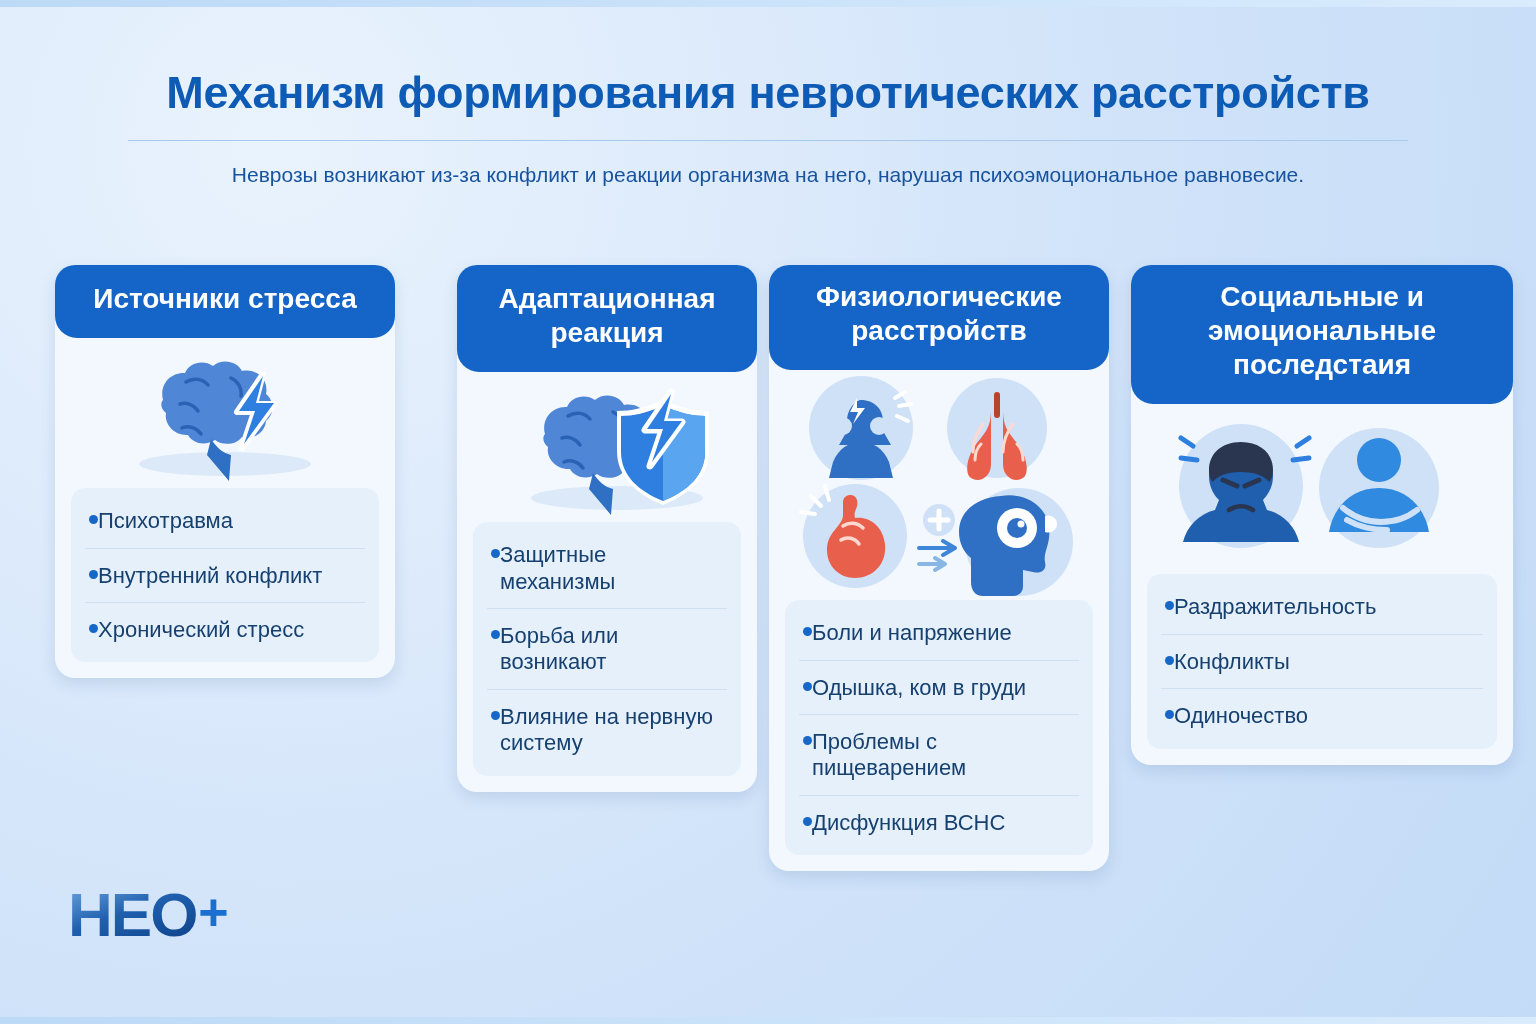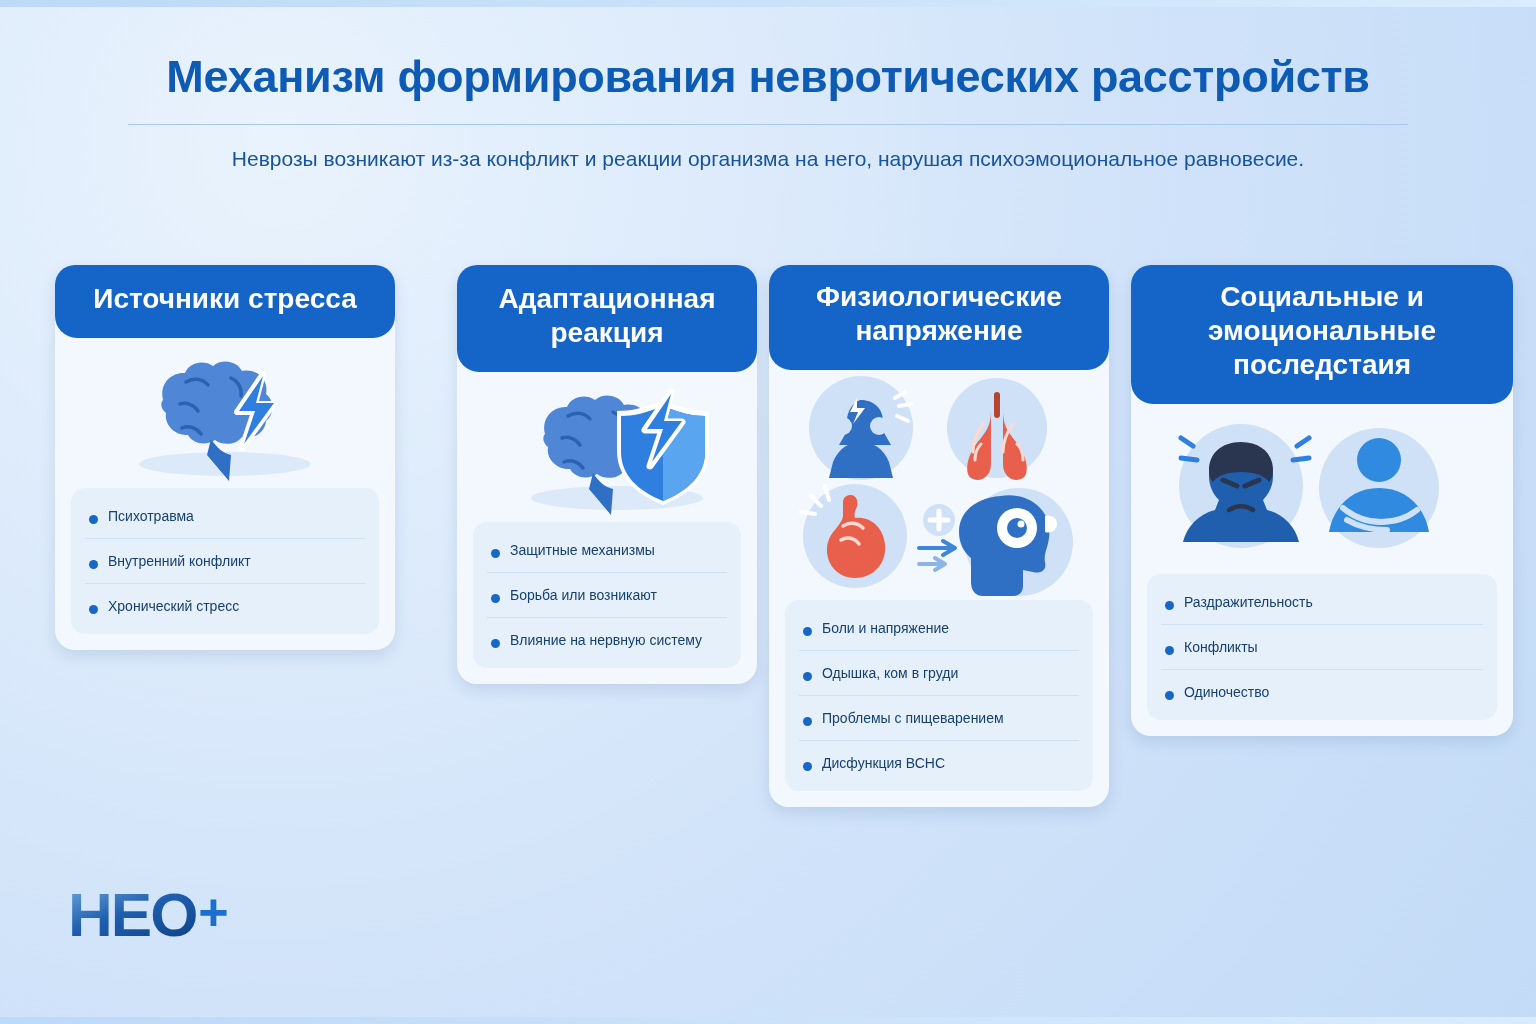--- a/index.html
+++ b/index.html
@@ -42,21 +42,21 @@
     left: 0; right: 0;
     top: 52px;
     text-align: center;
   }
   .title {
     font-size: 45px;
     font-weight: bold;
     color: #0d5bb5;
     letter-spacing: -0.3px;
     line-height: 1.1;
-    margin: 0 auto;
+    margin: 16px auto;
     width: 1280px;
   }
   .title-rule {
     width: 1280px;
     height: 1px;
     background: #a9c9ec;
     margin: 22px auto 0 auto;
   }
   .subtitle {
     margin-top: 22px;
@@ -100,22 +100,21 @@
   .art.med { height: 170px; }
   .list {
     margin: 0 16px 16px 16px;
     background: #e6f0fb;
     border-radius: 14px;
     padding: 6px 14px;
   }
   .list-item {
     display: flex;
     align-items: flex-start;
-    gap: 10px;
-    font-size: 14px;
+    font-size: 22px;
     color: #16406f;
     padding: 14px 4px 13px 4px;
     border-bottom: 1px solid #cfe0f3;
     line-height: 1.2;
   }
   .list-item:last-child { border-bottom: none; }
   .bullet {
     width: 9px; height: 9px;
     border-radius: 50%;
     background: #1667c8;
@@ -223,21 +222,21 @@
           <span>Борьба или возникают</span>
         </div>
         <div class="list-item">
           <span class="bullet"></span>
           <span>Влияние на нервную систему</span>
         </div>
       </div>
     </div>
 
     <div class="card" id="col2">
-      <div class="card-head two-line">Физиологические напряжение</div>
+      <div class="card-head two-line">Физиологические расстройств</div>
       <div class="art tall">
         <svg viewBox="0 0 340 230" width="340" height="230">
 
           <circle cx="92" cy="58" r="52" fill="#cfe1f7"></circle>
           <path d="M92 30c13 0 22 9 22 21v10l8 14H70l8-14V51c0-12 9-21 14-21z" fill="#2f6fc4"></path>
           <path d="M64 92c6-14 16-20 28-20s22 6 28 20l4 16H60z" fill="#2f6fc4"></path>
           <circle cx="74" cy="56" r="9" fill="#cfe1f7"></circle>
           <circle cx="110" cy="56" r="9" fill="#cfe1f7"></circle>
           <path d="M88 28l-7 14h8l-5 12 12-16h-8z" fill="#ffffff"></path>
           <path d="M126 28l10-6m-6 14l12-2m-14 12l11 5" stroke="#ffffff" stroke-width="4" stroke-linecap="round"></path>

